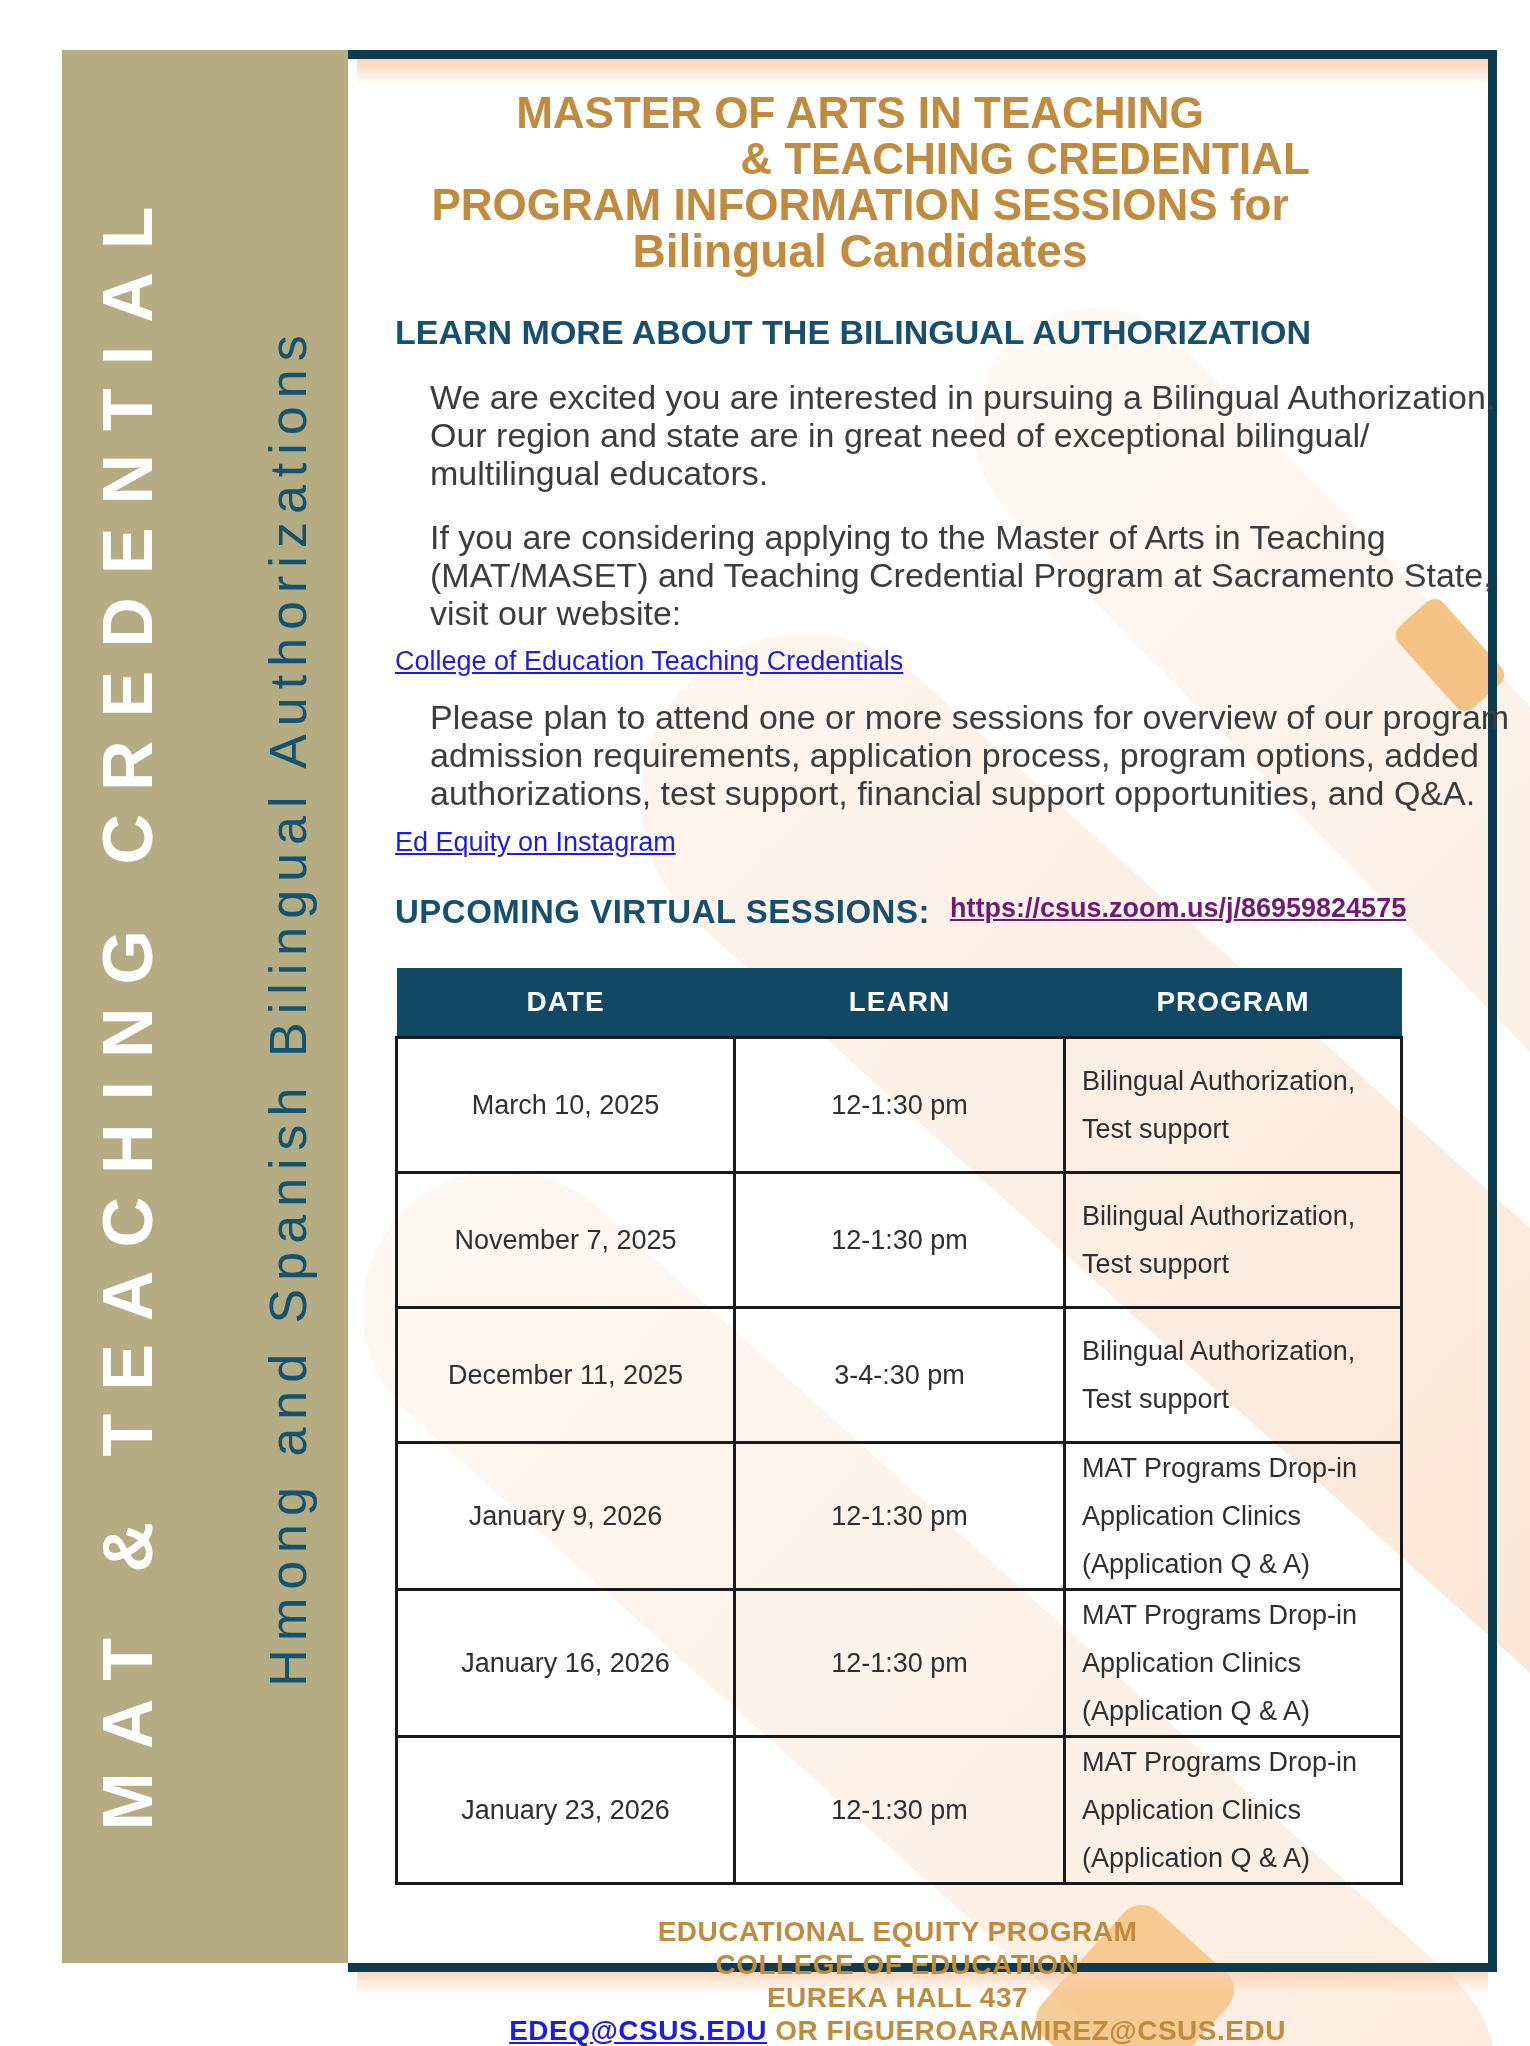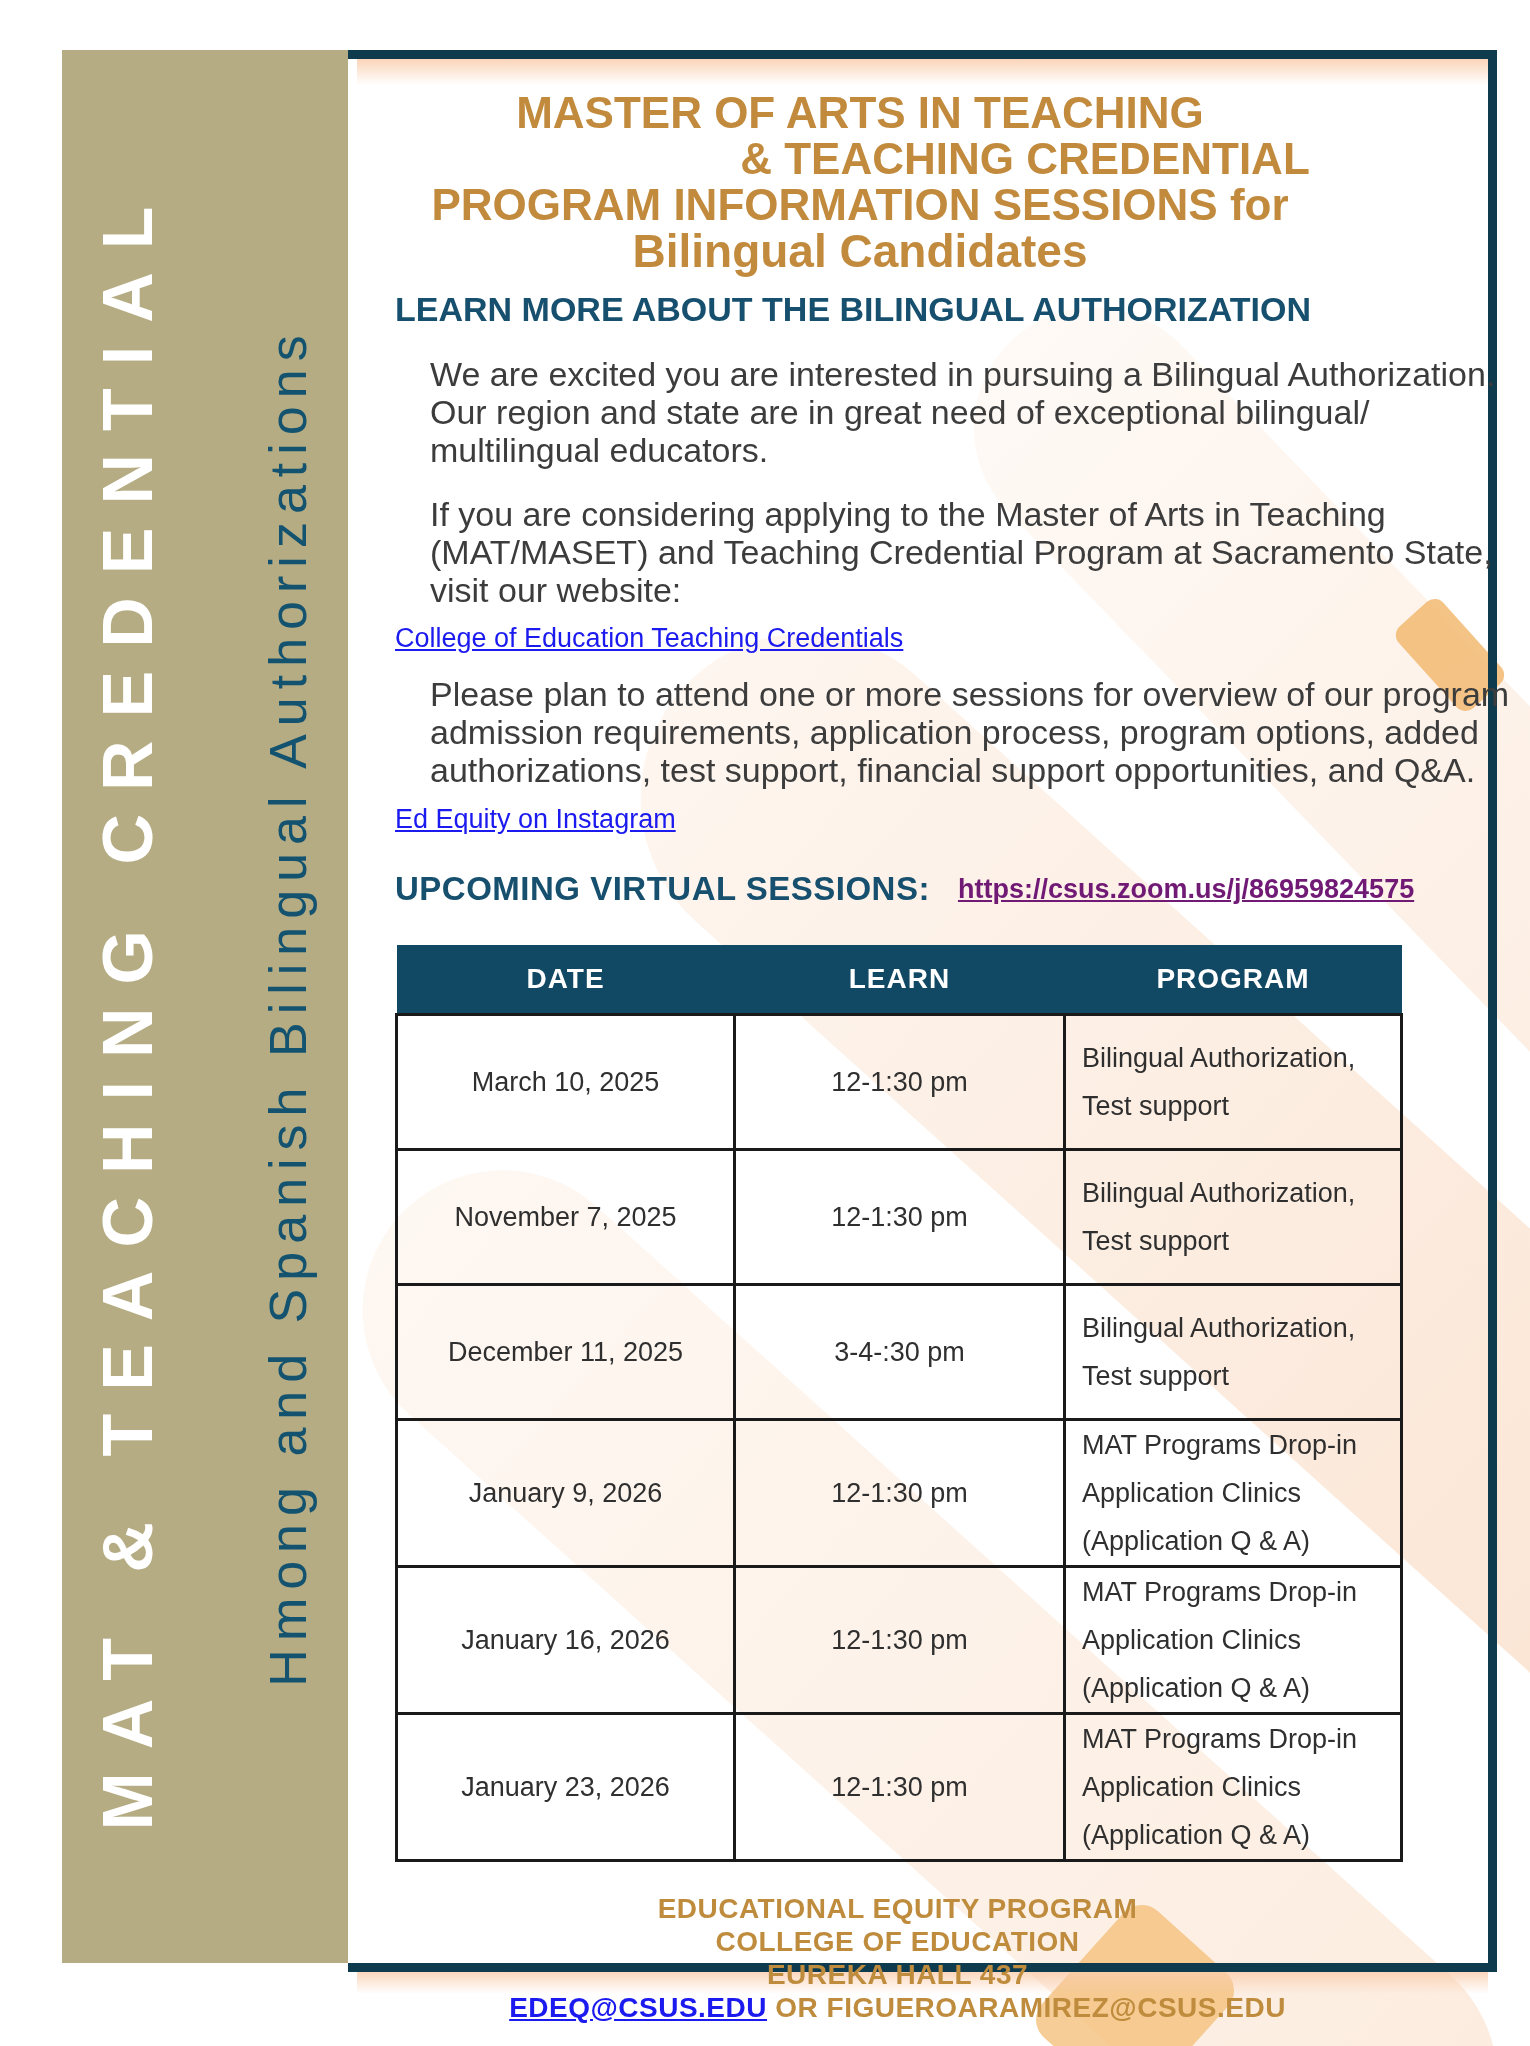--- a/index.html
+++ b/index.html
@@ -43,32 +43,32 @@
                   background:linear-gradient(to bottom, rgba(250,205,172,0.8), rgba(255,255,255,0)); }
 
   
   .content { position:absolute; left:395px; top:90px; width:1092px; }
 
   .title-block { width:930px; text-align:center; color:#c18a3d; font-weight:bold;
                  font-size:44px; line-height:46px; }
   .title-block .l2 { position:relative; left:165px; }
   .title-block .l4 { font-size:46px; }
 
-  .section-heading { margin-top:16px; color:#17506e; font-weight:bold; font-size:34px; }
+  .section-heading { margin-top:39px; color:#17506e; font-weight:bold; font-size:34px; }
 
   .para { margin-top:26px; width:1080px; color:#3c3c3c; font-size:34px; line-height:38px;
           white-space:pre-line;margin-left:35px; }
   .para-mid   { margin-top:18px; }
 
   .doc-link { display:inline-block; color:#1b1aef; font-size:27px; line-height:38px;
               text-decoration:underline; }
   .link-row1 { margin-top:10px; }
   .link-row2 { margin-top:11px; }
 
-  .sessions-row { margin-top:32px; display:flex; align-items:center; gap:28px; }
+  .sessions-row { margin-top:32px; display:flex; align-items:flex-start; gap:20px; }
   .sessions-heading { color:#17506e; font-weight:bold; font-size:33px; letter-spacing:0.5px; }
   .zoom-link { color:#701a75; font-weight:bold; font-size:27px; text-decoration:underline; }
 
   table.sessions { margin-top:37px; width:1005px; border-collapse:collapse; table-layout:fixed; }
   table.sessions col.c-date { width:338px; }
   table.sessions col.c-time { width:330px; }
   table.sessions col.c-prog { width:337px; }
   table.sessions thead th { background:#114863; color:#ffffff; font-weight:bold; font-size:28px;
                             height:66px; letter-spacing:1px; border:none; }
   table.sessions tbody td { border:3px solid #1a1a1a; height:130px; color:#2f2f2f; font-size:27px;

